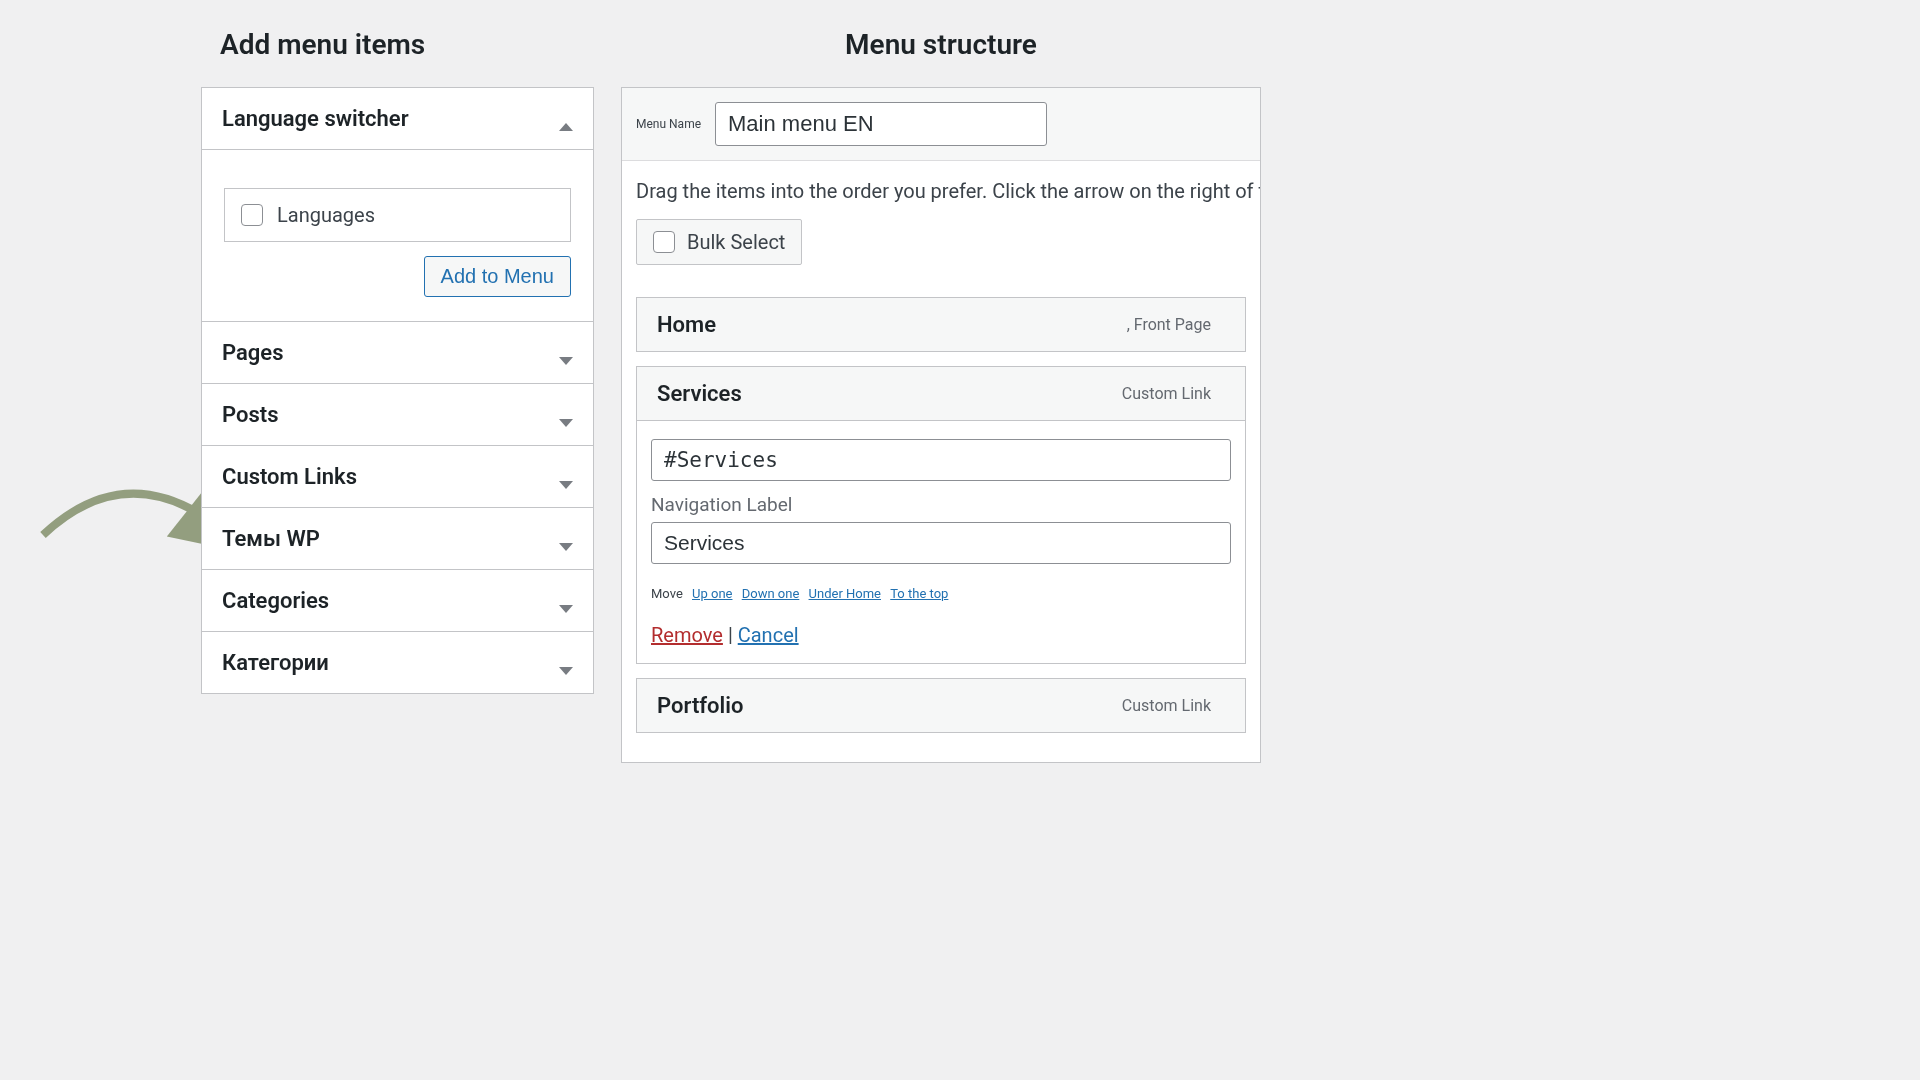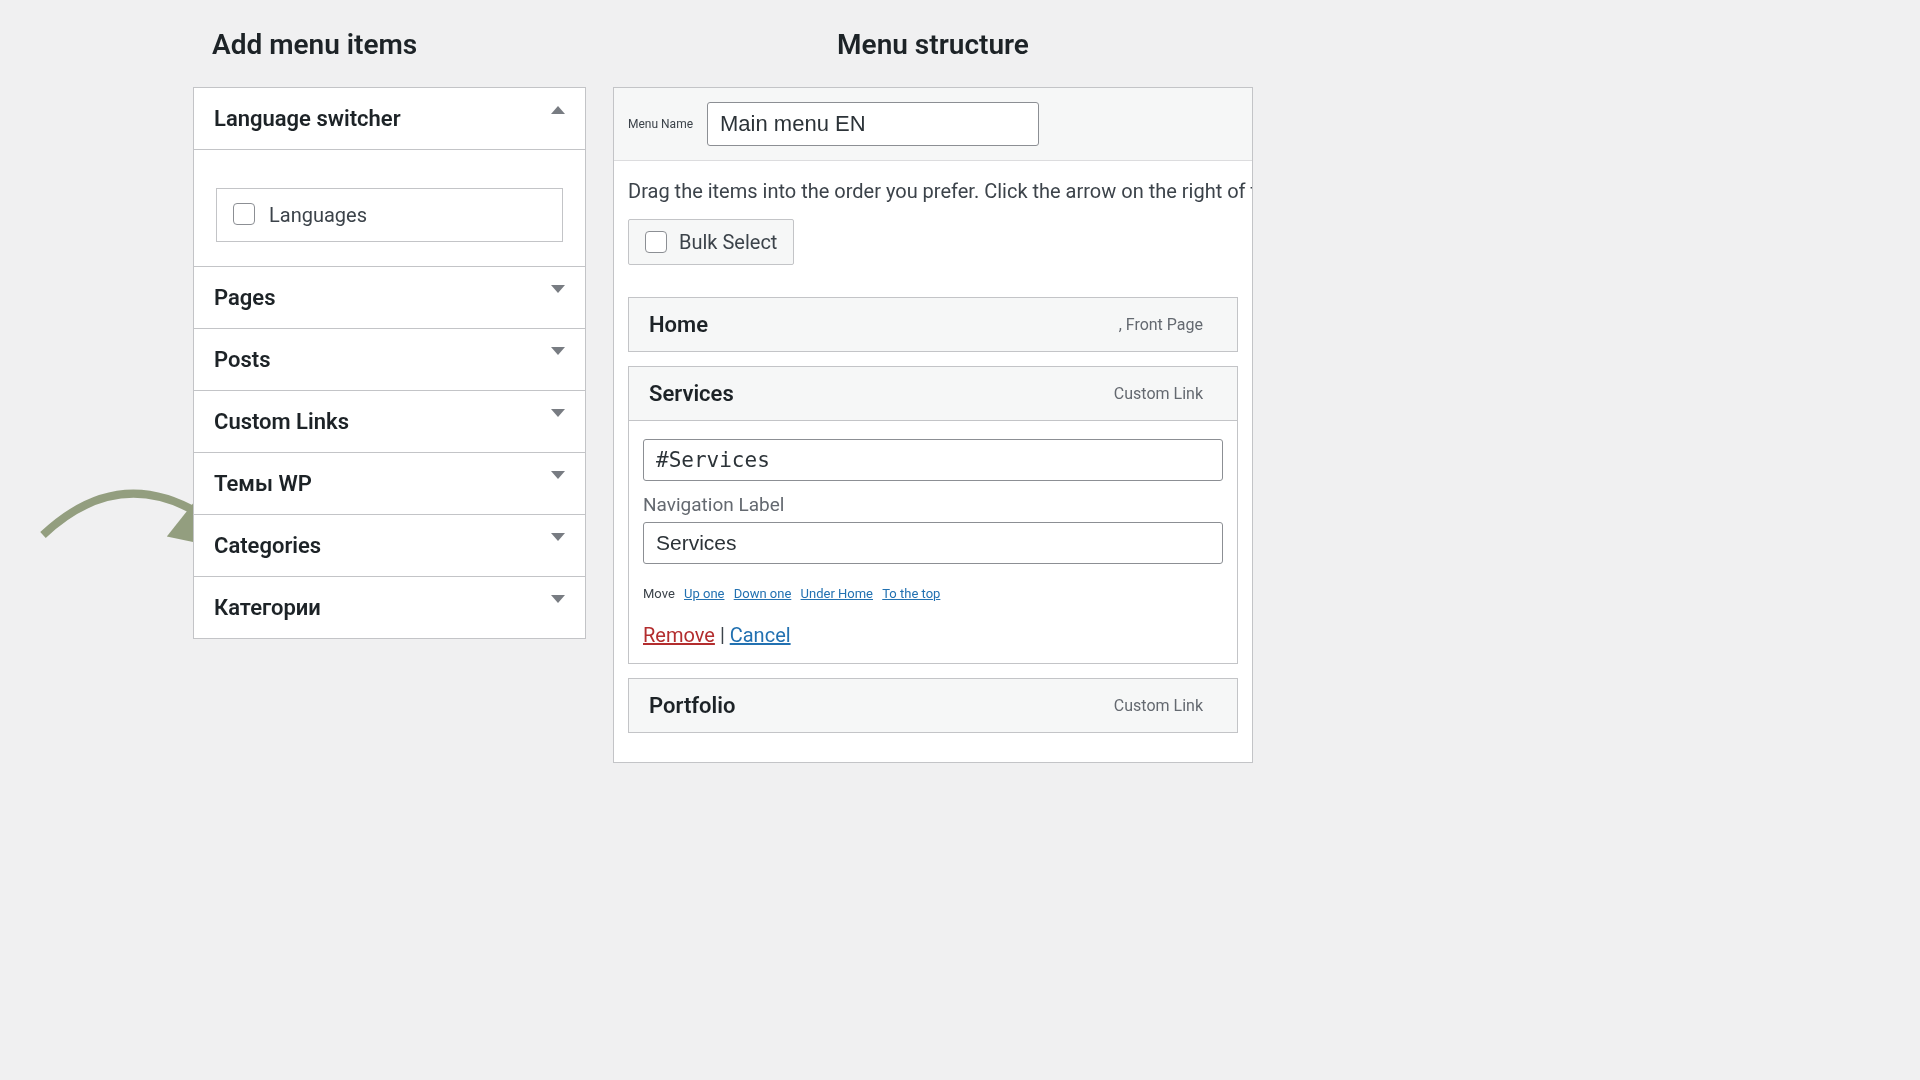--- a/index.html
+++ b/index.html
@@ -11,21 +11,21 @@
     overflow: hidden;
   }
   .stage {
     position: relative;
     width: 1920px;
     height: 1080px;
     background: #f0f0f1;
   }
   .content {
     position: absolute;
-    left: 193px;
+    left: 201px;
     top: 0;
     width: 1060px;
     height: 790px;
     display: flex;
     gap: 27px;
   }
   .left-col { width: 393px; }
   .right-col { flex: 1; min-width: 0; }
 
   h2.section-title {
@@ -36,21 +36,21 @@
   }
 
   
   .accordion {
     border: 1px solid #c3c4c7;
     background: #fff;
     margin-top: 4px;
   }
   .acc-head {
     display: flex;
-    align-items: flex-start;
+    align-items: flex-end;
     justify-content: space-between;
     padding: 18px 20px;
     border-bottom: 1px solid #c3c4c7;
     cursor: pointer;
   }
   .acc-head:last-child { border-bottom: none; }
   .acc-head .label {
     font-size: 22px;
     font-weight: 600;
     color: #1d2327;
@@ -63,21 +63,21 @@
   .tri-down { border-top: 8px solid #787c82; }
   .tri-up { border-bottom: 8px solid #787c82; }
   .acc-body {
     padding: 38px 22px 24px 22px;
     border-bottom: 1px solid #c3c4c7;
   }
   .lang-box {
     border: 1px solid #c3c4c7;
     padding: 14px 16px;
     display: flex;
-    align-items: flex-start;
+    align-items: center;
     gap: 14px;
     font-size: 20px;
     color: #3c434a;
   }
   .chk {
     width: 22px; height: 22px;
     border: 1px solid #8c8f94;
     border-radius: 4px;
     background: #fff;
     flex-shrink: 0;
@@ -246,20 +246,23 @@
       <div class="accordion">
 
         <div class="acc-head">
           <span class="label">Language switcher</span>
           <span class="tri tri-up"></span>
         </div>
         <div class="acc-body">
           <div class="lang-box">
             <span class="chk"></span>
             <span>Languages</span>
+          </div>
+          <div class="add-to-menu-row">
+            <button class="btn-outline">Add to Menu</button>
           </div>
         </div>
 
         <div class="acc-head">
           <span class="label">Pages</span>
           <span class="tri tri-down"></span>
         </div>
         <div class="acc-head">
           <span class="label">Posts</span>
           <span class="tri tri-down"></span>

